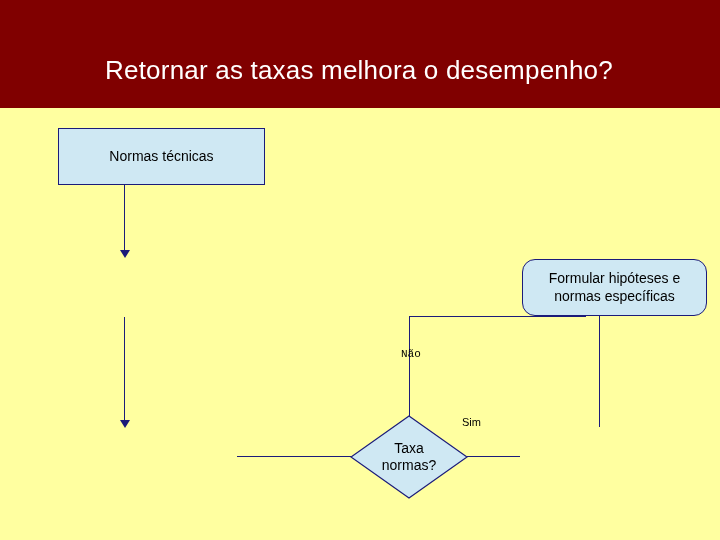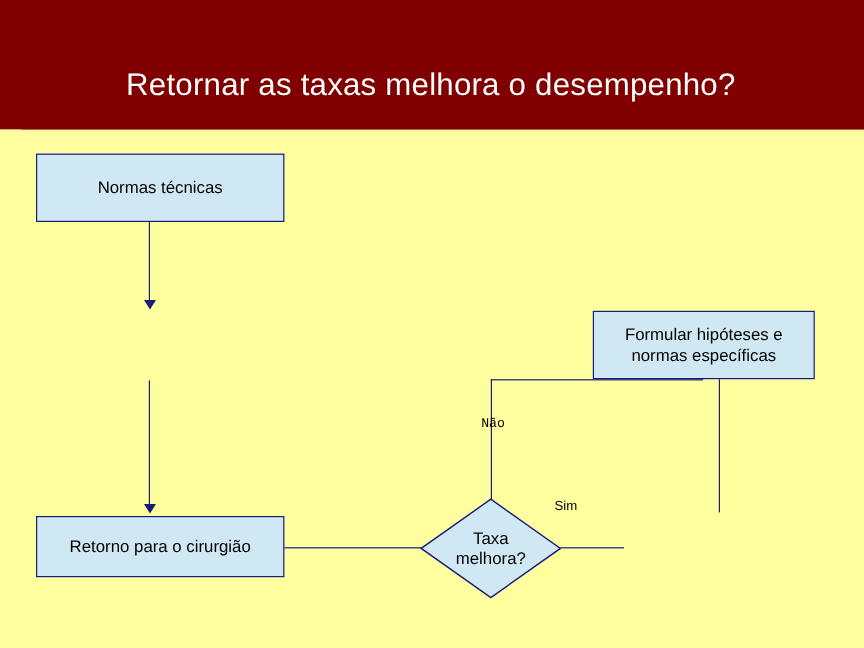--- a/index.html
+++ b/index.html
@@ -64,26 +64,27 @@
     background: #cfe8f3;
     border: 1px solid #1b1b7a;
     color: #000000;
     font-size: 14px;
     display: flex;
     align-items: center;
     justify-content: center;
     text-align: center;
     line-height: 1.25;
     padding: 2px 6px;
+    margin-left: 28px;
   }
 
   #box-normas      { left: 30px;  top: 128px; width: 207px; height: 57px; }
   #box-calculo     { left: 30px;  top: 260px; width: 207px; height: 57px; }
   #box-retorno     { left: 30px;  top: 430px; width: 207px; height: 51px; }
-  #box-formular    { left: 494px; top: 259px; width: 185px; height: 57px; }
+  #box-formular    { left: 494px; top: 259px; width: 185px; height: 57px; border-radius: 13px; }
   #box-acompanhar  { left: 520px; top: 427px; width: 159px; height: 53px; }
 
   
   #diamond-wrap {
     position: absolute;
     left: 350px;
     top: 415px;
     width: 118px;
     height: 84px;
   }
@@ -145,35 +146,32 @@
   <h1 id="title">Retornar as taxas melhora o desempenho?</h1>
 
   <div id="left-edge"></div>
   <div id="bottom-strip"></div>
 
   <div class="box" id="box-normas">
     <span>Normas técnicas</span>
   </div>
 
 
-  <div class="box" id="box-retorno">
-    <span>Retorno para o cirurgião</span>
-  </div>
 
   <div class="box" id="box-formular">
     <span>Formular hipóteses e normas específicas</span>
   </div>
 
 
   <div id="diamond-wrap">
     <svg id="diamond-shape" viewBox="0 0 118 84">
       <polygon points="59,1 117,42 59,83 1,42" fill="#cfe8f3" stroke="#1b1b7a" stroke-width="1.2"></polygon>
     </svg>
     <div id="diamond-label">Taxa
-melhora?</div>
+normas?</div>
   </div>
 
   <div class="line vline" style="left:124px; top:185px; height:66px;"></div>
   <div class="arrowhead" style="left:120px; top:250px;"></div>
 
   <div class="line vline" style="left:124px; top:317px; height:104px;"></div>
   <div class="arrowhead" style="left:120px; top:420px;"></div>
 
   <div class="line hline" style="left:237px; top:456px; width:114px;"></div>
 

